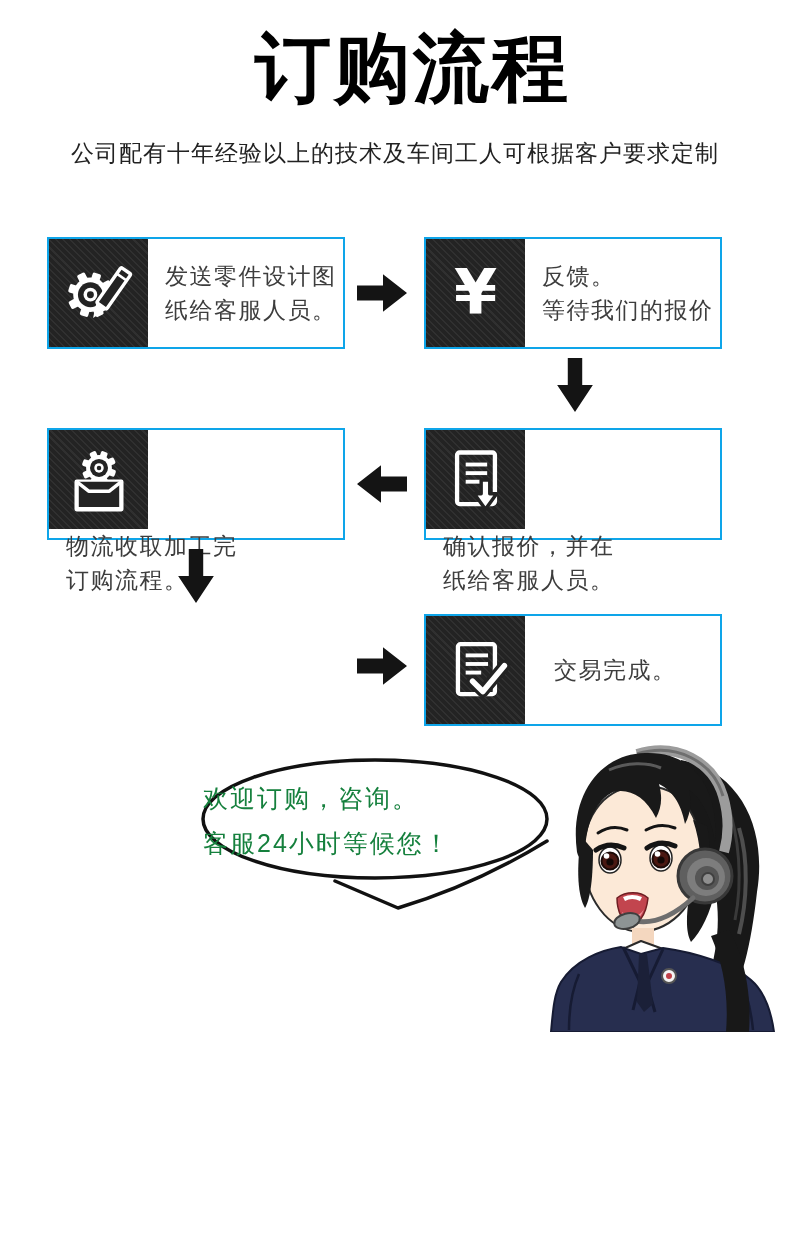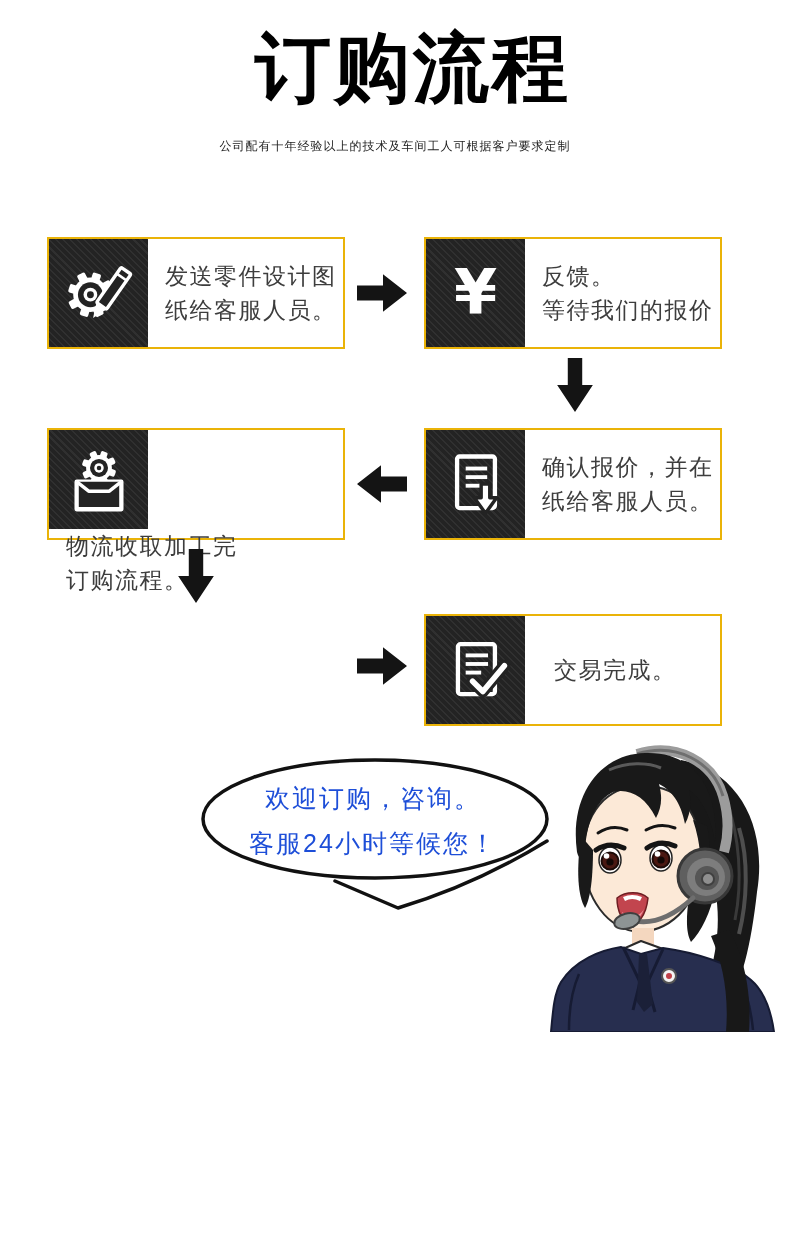--- a/index.html
+++ b/index.html
@@ -6,26 +6,26 @@
   body{font-family:"Liberation Sans","DejaVu Sans",sans-serif;}
   #stage{position:relative;width:790px;height:1233px;background:#ffffff;overflow:hidden;margin:0 auto;}
 
   .page-title{
     position:absolute;left:18px;top:18px;width:100%;
     text-align:center;font-size:76px;font-weight:900;color:#000;
     letter-spacing:3px;line-height:100px;
   }
   .page-subtitle{
     position:absolute;left:0;top:138px;width:100%;
-    text-align:center;font-size:12px;color:#222;letter-spacing:1px;
+    text-align:center;font-size:23px;color:#222;letter-spacing:1px;
   }
 
   .step-box{
     position:absolute;width:294px;height:108px;
-    border:2px solid #eab308;background:#fff;
+    border:2px solid #0ea5e9;background:#fff;
     display:flex;align-items:stretch;
   }
   .icon-cell{
     width:99px;flex:0 0 99px;
     background-color:#232323;
     background-image:repeating-linear-gradient(45deg,
       rgba(255,255,255,0.06) 0px, rgba(255,255,255,0.06) 1.5px,
       transparent 1.5px, transparent 5px);
     display:flex;align-items:center;justify-content:center;
   }
@@ -45,21 +45,21 @@
   .arr-right{width:50px;height:40px;
     clip-path:polygon(0% 31%,52% 31%,52% 3%,100% 50%,52% 97%,52% 69%,0% 69%);}
   .arr-left{width:50px;height:40px;
     clip-path:polygon(100% 31%,48% 31%,48% 3%,0% 50%,48% 97%,48% 69%,100% 69%);}
   .arr-down{width:38px;height:54px;
     clip-path:polygon(31% 0%,69% 0%,69% 50%,97% 50%,50% 100%,3% 50%,31% 50%);}
 
   .bubble-svg{position:absolute;left:195px;top:753px;}
   .bubble-text{
     position:absolute;left:203px;top:776px;width:340px;
-    text-align:center;color:#1d4ed8;
+    text-align:left;color:#15803d;
   }
   .bubble-text p{margin:0;font-size:25px;line-height:45px;letter-spacing:2px;}
 
   .avatar-svg{position:absolute;left:543px;top:740px;}
 </style>
 </head>
 <body>
 
 <div id="stage">
 
@@ -129,21 +129,21 @@
         <path d="M24,52 L76,52 L76,84 L24,84 Z" fill="#232323" stroke="#fff" stroke-width="5" stroke-linejoin="round"></path>
         <path d="M24,52 L38,63 L62,63 L76,52" fill="#232323" stroke="#fff" stroke-width="4" stroke-linejoin="round"></path>
       </svg>
     </div>
     <div class="step-text">
       <span>物流收取加工完</span>
       <span>订购流程。</span>
     </div>
   </div>
 
-  <div class="step-box" style="left:424px;top:428px;">
+  <div class="step-box" style="left:424px;top:428px;flex-direction:column;">
     <div class="icon-cell">
       <svg width="86" height="86" viewBox="0 0 100 100">
         <rect x="28" y="18" width="44" height="60" rx="3" fill="none" stroke="#fff" stroke-width="5"></rect>
         <line x1="38" y1="32" x2="63" y2="32" stroke="#fff" stroke-width="4.5"></line>
         <line x1="38" y1="42" x2="63" y2="42" stroke="#fff" stroke-width="4.5"></line>
         <line x1="38" y1="52" x2="55" y2="52" stroke="#fff" stroke-width="4.5"></line>
         <path d="M56,50 L66,50 L66,66 L74,66 L61,84 L48,66 L56,66 Z" fill="#fff" stroke="#232323" stroke-width="4" stroke-linejoin="round"></path>
       </svg>
     </div>
     <div class="step-text">

